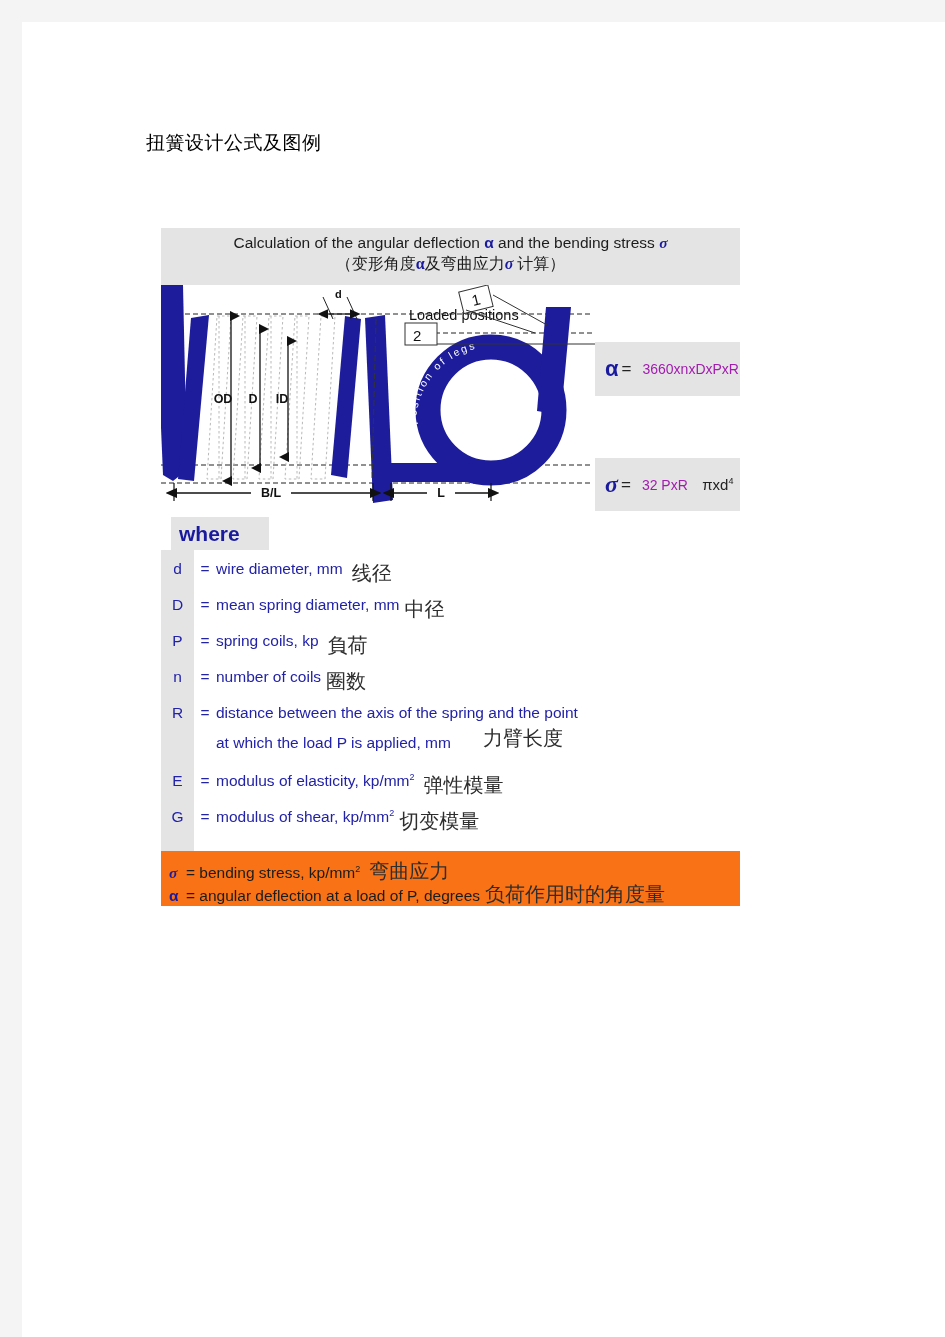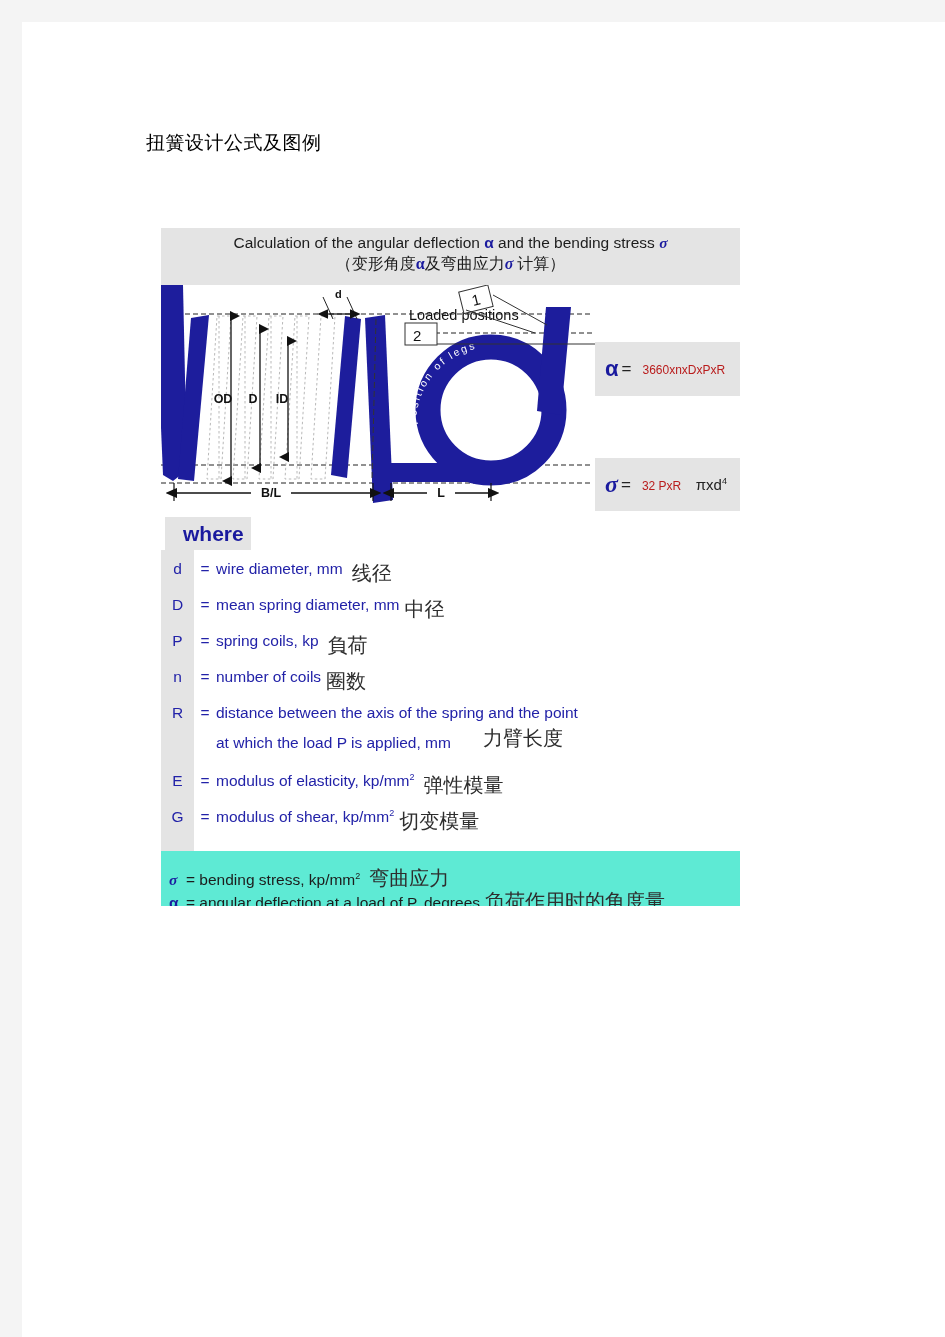--- a/index.html
+++ b/index.html
@@ -129,22 +129,22 @@
     font-size: 17px;
     color: #222;
     margin-right: 8px;
   }
   .frac {
     text-align: center;
     line-height: 1.08;
     white-space: nowrap;
   }
   .frac .num {
-    font-size: 12px;
-    color: #b91c1c;
+    font-size: 14px;
+    color: #a21caf;
     padding: 0 3px;
   }
   .frac .bar {
     border-top: 2px solid #111;
     margin: 1px 2px;
   }
   .frac .den {
     font-size: 15px;
     color: #222;
     padding: 0 3px;
@@ -154,31 +154,31 @@
   
   .where-wrap {
     position: absolute;
     left: 0;
     top: 289px;
     width: 579px;
     height: 400px;
   }
   .where-label {
     position: absolute;
-    left: 4px;
+    left: 10px;
     top: 0;
-    width: 86px;
+    width: 98px;
     height: 33px;
     background: #e4e4e4;
     color: #1a1a9e;
     font-family: "Liberation Sans", sans-serif;
     font-weight: bold;
     font-size: 21px;
     line-height: 33px;
-    padding-left: 18px;
+    padding-left: 8px;
     box-sizing: border-box;
   }
   .defs {
     position: absolute;
     left: 0;
     top: 33px;
     width: 579px;
     height: 301px;
     background: #ffffff;
   }
@@ -221,25 +221,25 @@
   }
   .cn.tight { padding-left: 5px; }
 
   
   .notes {
     position: absolute;
     left: 0;
     top: 334px;
     width: 579px;
     height: 55px;
-    background: #5eead4;
+    background: #f97316;
     font-family: "Liberation Sans", sans-serif;
     font-size: 15.5px;
     color: #1c1c1c;
-    padding: 14px 0 0 8px;
+    padding: 7px 0 0 8px;
     box-sizing: border-box;
     overflow: hidden;
     white-space: nowrap;
   }
   .note-line { line-height: 23px; }
   .note-sym {
     color: #1a1a9e;
     font-weight: bold;
     display: inline-block;
     width: 17px;

